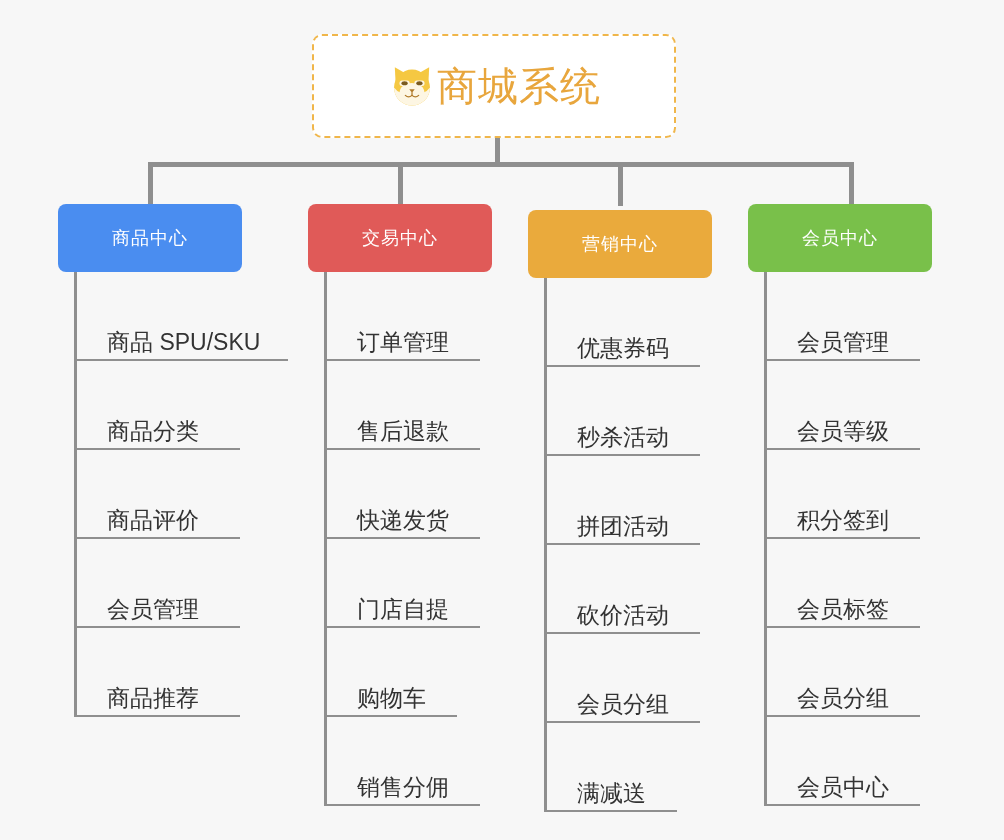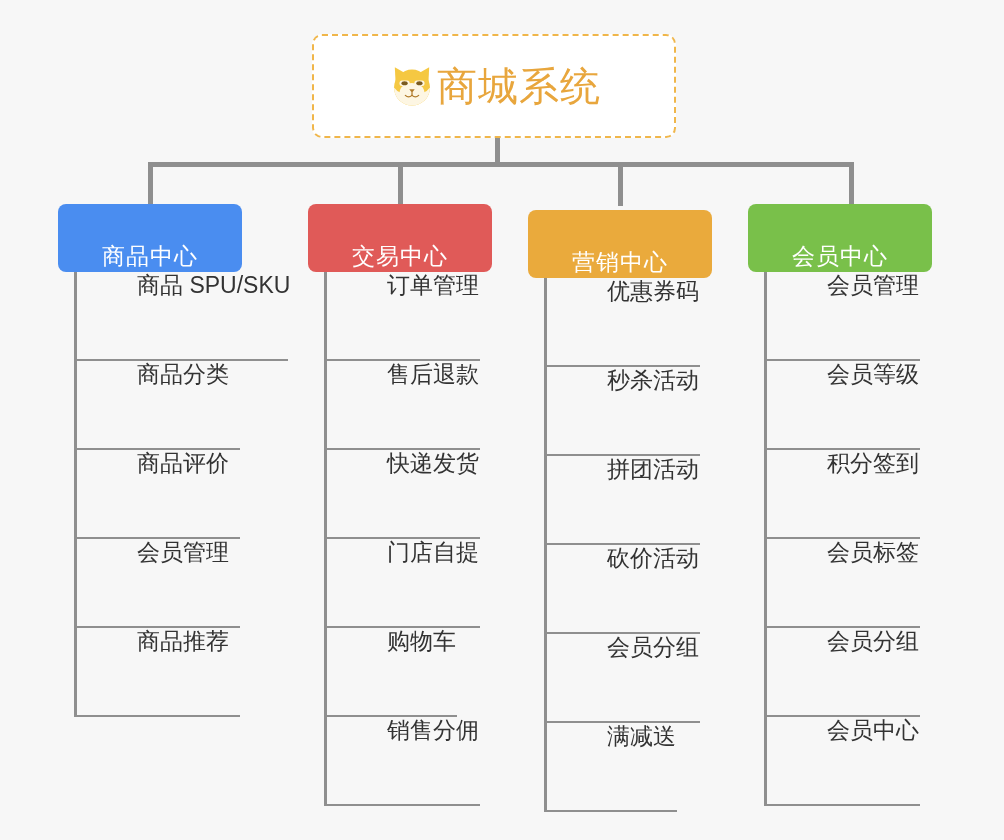--- a/index.html
+++ b/index.html
@@ -61,40 +61,40 @@
   }
   #col-0 { left: 58px; }
   #col-1 { left: 308px; }
   #col-2 { left: 528px; margin-top: 6px; }
   #col-3 { left: 748px; }
 
   .cat-box {
     height: 68px;
     border-radius: 8px;
     display: flex;
-    align-items: flex-end;
+    align-items: center;
     justify-content: center;
     color: #ffffff;
-    font-size: 23px;
+    font-size: 18px;
     letter-spacing: 1px;
     white-space: nowrap;
   }
 
   .leaf-list {
     position: relative;
     margin-left: 16px;
     padding-left: 0;
     border-left: 3px solid #8f8f8f;
   }
   .leaf-item {
     height: 89px;
     position: relative;
     display: flex;
+    align-items: flex-end;
     box-sizing: border-box;
-    padding-left: 30px;
   }
   .leaf-label {
     display: inline-block;
     margin-left: 30px;
     padding: 0 6px 6px 0;
     font-size: 23px;
     color: #333333;
     white-space: nowrap;
     line-height: 1.15;
   }

